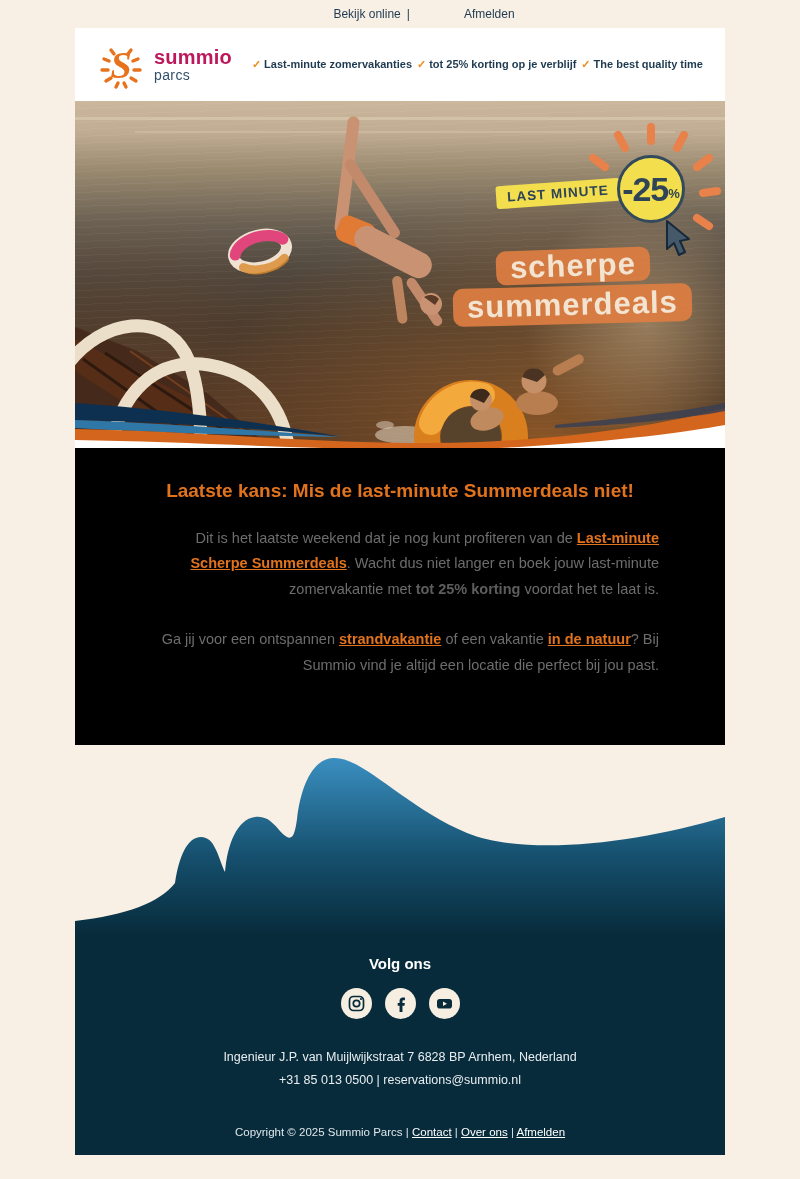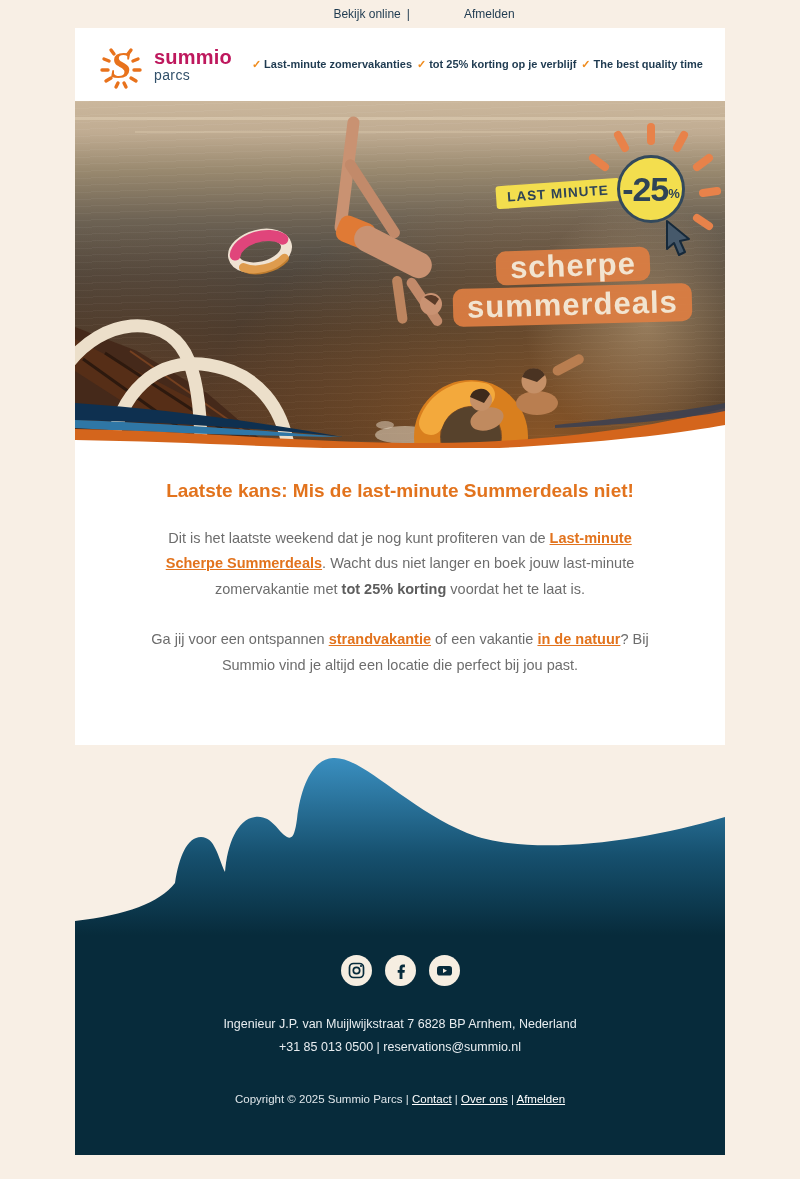--- a/index.html
+++ b/index.html
@@ -72,25 +72,25 @@
     position:absolute;left:378px;top:185px;
     transform:rotate(-1.5deg);
     background:rgba(221,126,66,.92);border-radius:10px;
     color:#f2e4d0;font-size:31px;font-weight:800;letter-spacing:1px;
     padding:0 14px;line-height:38px;
   }
   .hero-bottom{position:absolute;left:0;bottom:-1px;}
 
   
   .content{
-    background:#ffffff;text-align:center;
+    background:#000000;text-align:center;
     padding:30px 66px 42px;box-sizing:border-box;
   }
   .headline{font-size:19px;font-weight:800;color:#e2731d;margin:0 0 22px;line-height:1.35;}
-  .para{font-size:14.5px;color:#6d6d6d;line-height:1.78;margin:0 0 24px;}
+  .para{font-size:14.5px;color:#6d6d6d;line-height:1.78;margin:0 0 24px;text-align:right;}
   .para .lnk{color:#e2731d;font-weight:700;text-decoration:underline;cursor:pointer;}
   .para .bld{color:#5d5d5d;font-weight:700;}
   .cta{
     display:inline-block;background:#e5680f;color:#ffffff;
     font-family:"Liberation Sans",sans-serif;
     font-size:15px;font-weight:800;
     padding:13px 30px;border:none;border-radius:26px;cursor:pointer;
     margin-top:4px;
   }
 
@@ -259,20 +259,21 @@
           <stop offset="0" stop-color="#3a8fc0"></stop>
           <stop offset=".55" stop-color="#16506e"></stop>
           <stop offset="1" stop-color="#072b3b"></stop>
         </linearGradient>
       </defs>
       <path d="M0 190 L0 176 C52 170 84 158 100 138 C104 112 112 92 126 92 C140 92 143 112 150 127 C152 100 162 74 180 72 C197 70 202 86 212 92 C218 95 220 88 222 74 C226 40 238 14 258 13 C287 11 330 62 392 88 C452 112 562 98 650 72 L650 190 Z" fill="url(#wg)"></path>
     </svg>
   </div>
 
   <div class="footer">
+    <div class="follow">Volg ons</div>
     <div class="socials">
       <div class="soc">
         <svg width="17" height="17" viewBox="0 0 17 17">
           <rect x="1.5" y="1.5" width="14" height="14" rx="4" fill="none" stroke="#072b3b" stroke-width="1.7"></rect>
           <circle cx="8.5" cy="8.5" r="3.2" fill="none" stroke="#072b3b" stroke-width="1.7"></circle>
           <circle cx="13" cy="4" r="1.1" fill="#072b3b"></circle>
         </svg>
       </div>
       <div class="soc">
         <svg width="17" height="17" viewBox="0 0 20 20">

